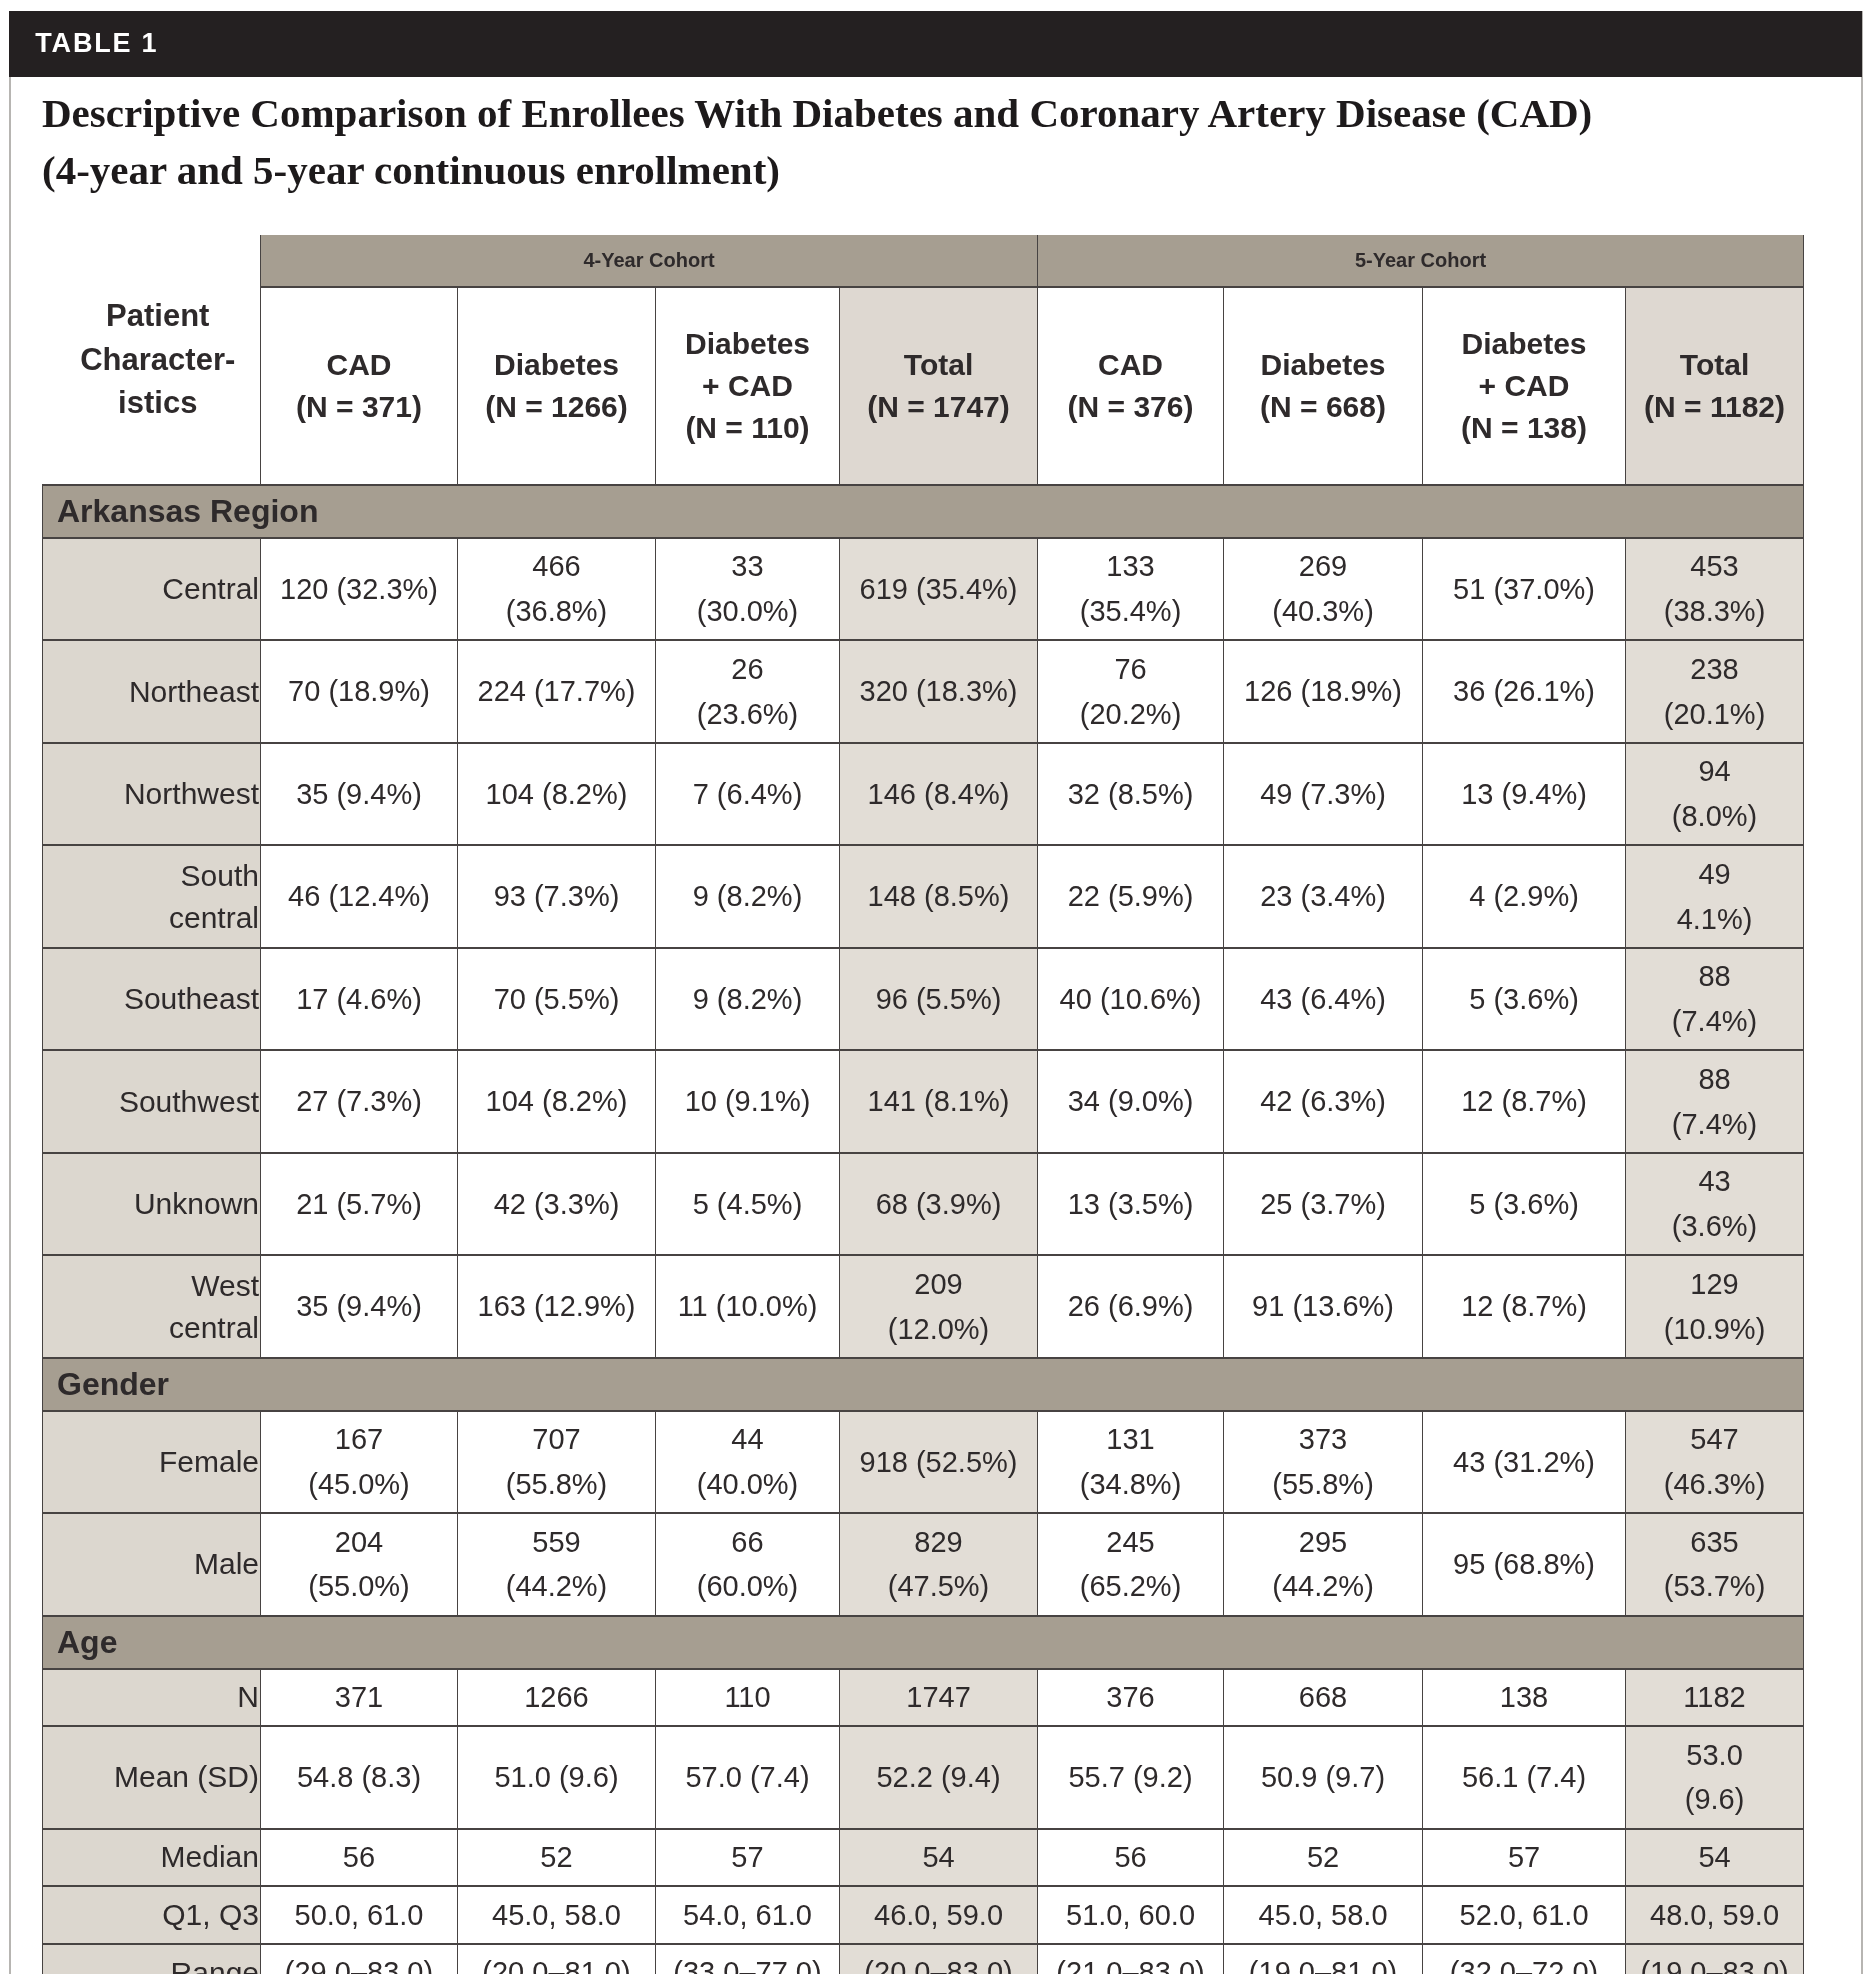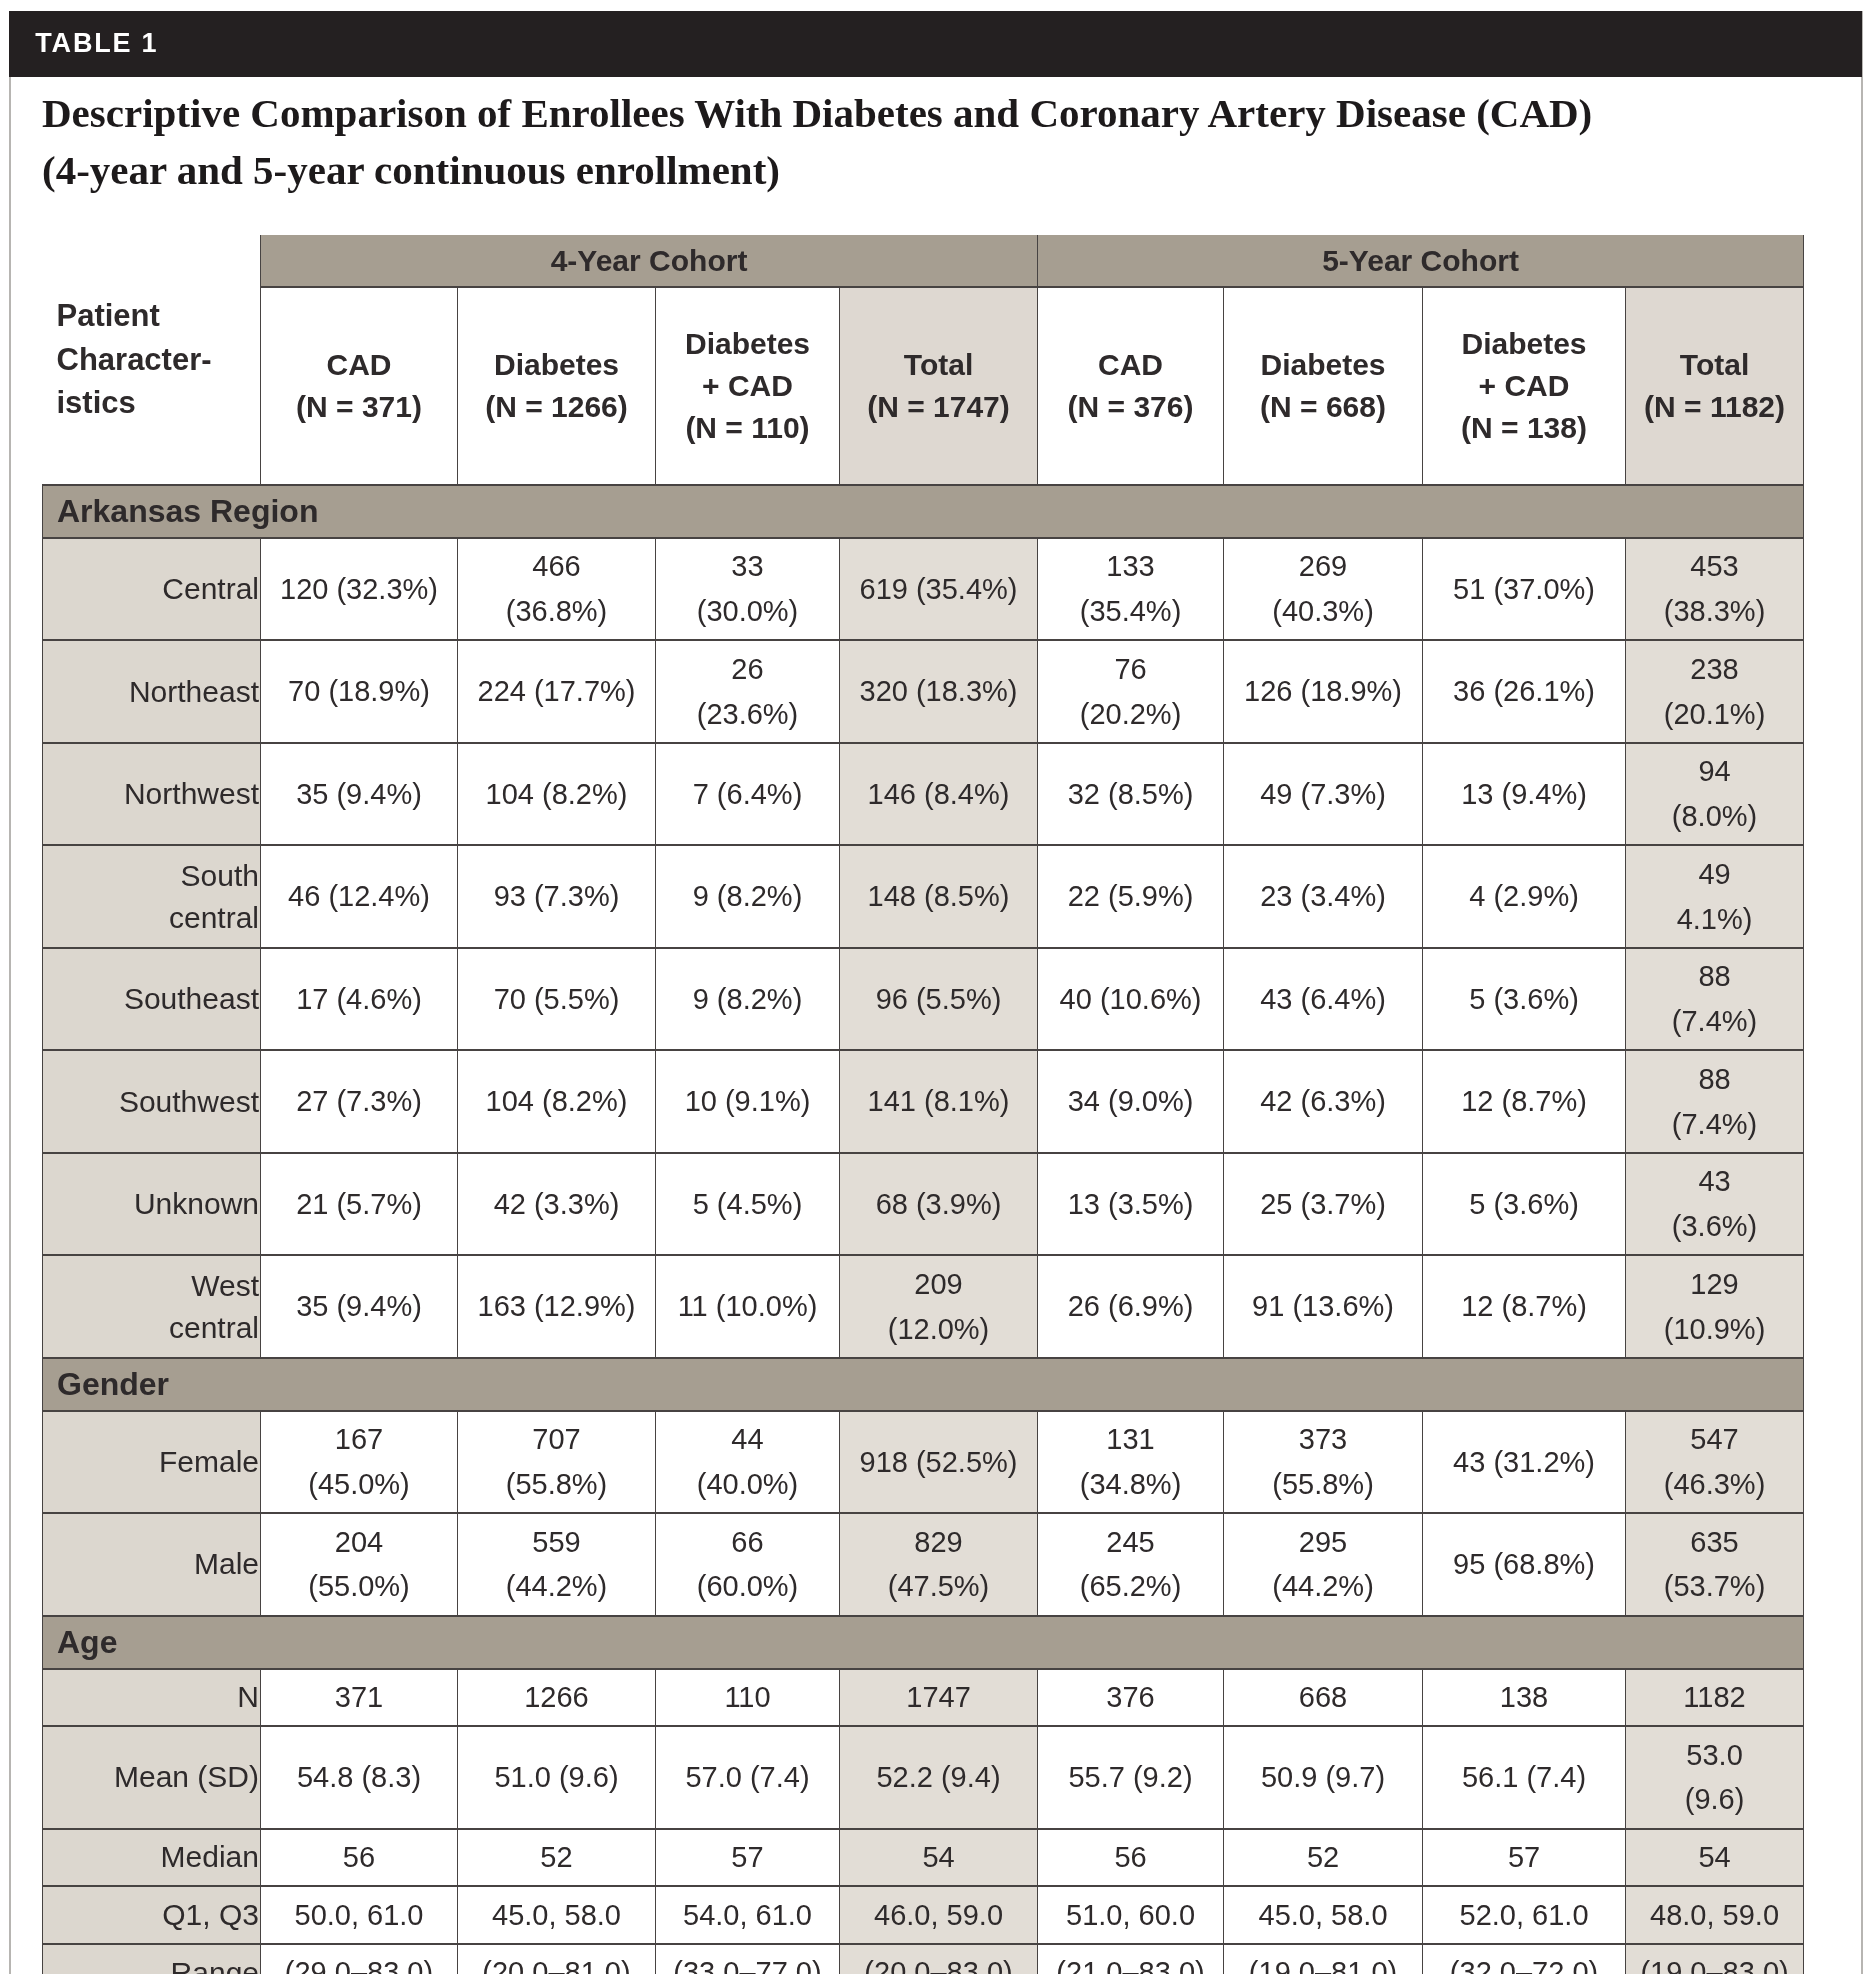--- a/index.html
+++ b/index.html
@@ -61,30 +61,30 @@
     border-top-width: 2.6px;
     border-bottom-width: 2.6px;
     box-sizing: border-box;
   }
 
   
   tr.cohort-row { height: 52px; }
   tr.cohort-row th.cohort {
     background: #a69e91;
     border-top: none;
-    font-size: 30px;
+    font-size: 20px;
     font-weight: bold;
     text-align: center;
     color: #2e2a2b;
   }
   th.label-header {
     background: #ffffff;
     border-top: none;
     border-left: none;
-    text-align: left;
+    text-align: center;
     vertical-align: middle;
     padding-left: 14px;
     font-size: 31px;
     font-weight: bold;
     line-height: 1.4;
     white-space: pre-line;
   }
   tr.colhead-row { height: 198px; }
   tr.colhead-row th {
     background: #ffffff;

